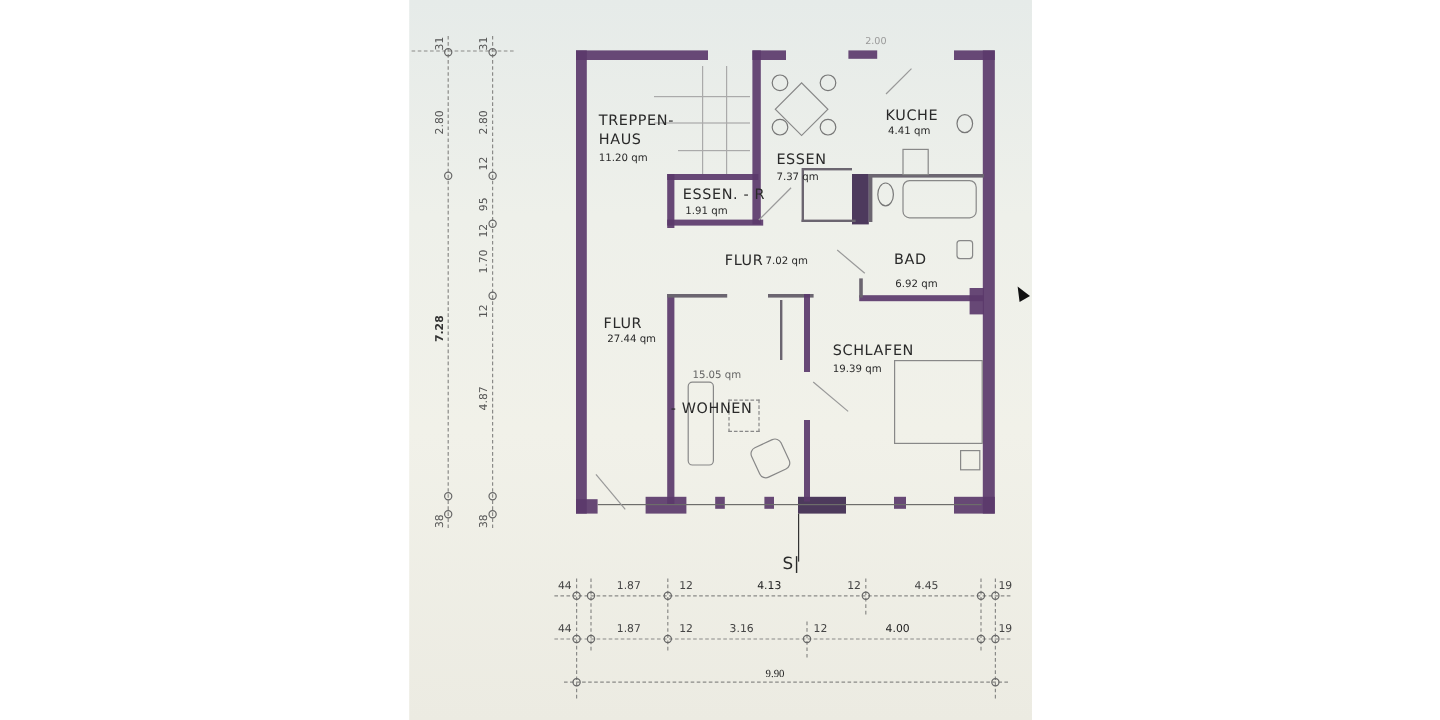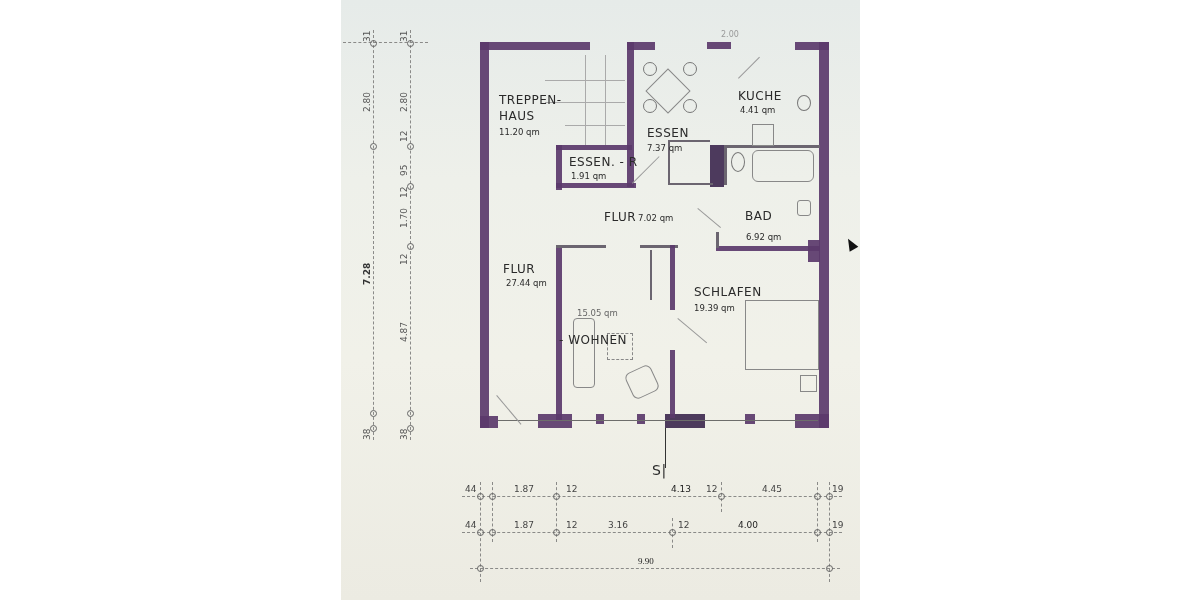--- a/index.html
+++ b/index.html
@@ -189,21 +189,21 @@
   <div class="node" style="left:553px;top:529px;"></div>
   <div class="node" style="left:669px;top:529px;"></div>
   <div class="node" style="left:814px;top:529px;"></div>
   <div class="node" style="left:826px;top:529px;"></div>
   <div class="node" style="left:477px;top:565px;"></div>
   <div class="node" style="left:826px;top:565px;"></div>
 
   <div class="dim" style="left:465px;top:484px;">44</div>
   <div class="dim" style="left:514px;top:484px;">1.87</div>
   <div class="dim" style="left:566px;top:484px;">12</div>
-  <div class="dim" style="left:631px;top:484px;color:#222;margin-left:40px;">4.13</div>
+  <div class="dim" style="left:631px;top:484px;color:#222;">4.13</div>
   <div class="dim" style="left:706px;top:484px;">12</div>
   <div class="dim" style="left:762px;top:484px;">4.45</div>
   <div class="dim" style="left:832px;top:484px;">19</div>
 
   <div class="dim" style="left:465px;top:520px;">44</div>
   <div class="dim" style="left:514px;top:520px;">1.87</div>
   <div class="dim" style="left:566px;top:520px;">12</div>
   <div class="dim" style="left:608px;top:520px;">3.16</div>
   <div class="dim" style="left:678px;top:520px;">12</div>
   <div class="dim" style="left:738px;top:520px;color:#222;">4.00</div>

